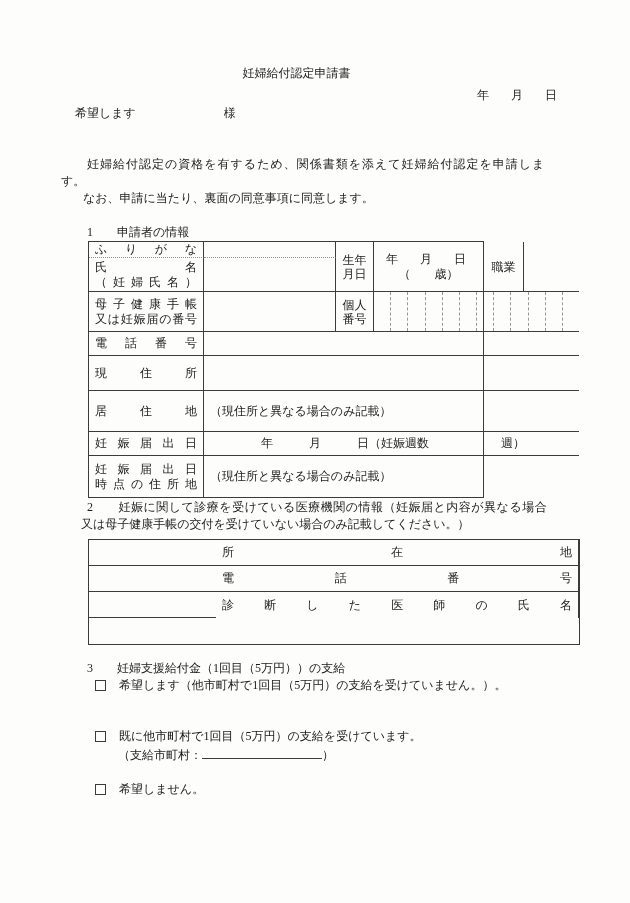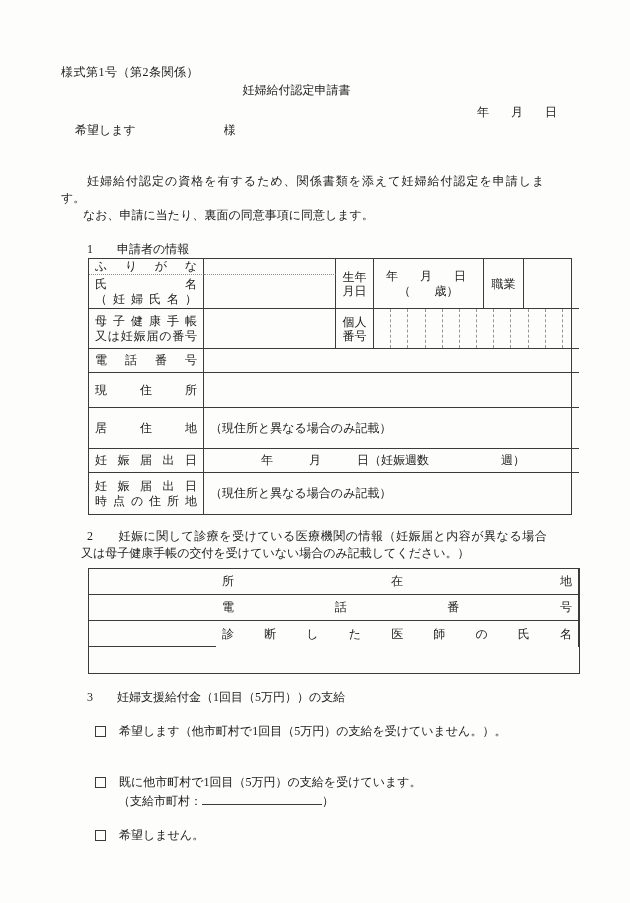--- a/index.html
+++ b/index.html
@@ -17,31 +17,31 @@
   .form-number{letter-spacing:.5px;}
   .doc-title{text-align:center;padding-right:46px;margin-top:1px;}
   .date-line{text-align:right;padding-right:16px;letter-spacing:5px;margin-top:5px;}
   .addr-line{margin-top:1px;margin-left:14px;}
   .honorific{margin-left:85px;}
   .intro{margin-top:34px;}
   .intro-l1{margin-left:26px;letter-spacing:1px;white-space:nowrap;}
   .intro-l3{margin-left:22px;}
   .sec-heading{margin-left:26px;}
   .s1-heading{margin-top:17px;}
-  .s2-l1{margin-top:13px;letter-spacing:.5px;white-space:nowrap;}
+  .s2-l1{margin-top:1px;letter-spacing:.5px;white-space:nowrap;}
   .s2-l2{margin-left:20px;}
   .s3-heading{margin-top:15px;}
 
   
   .t1{
     display:grid;
     grid-template-columns:115px 132px 38px 110px 40px 55px;
     grid-template-rows:16px 34px 40px 24px 35px 41px 24px 41px;
     border:1px solid #3b3b3b;
-    width:484px;box-sizing:border-box;
+    width:396px;box-sizing:border-box;
     margin-left:27px;margin-top:0;
   }
   .t2{
     display:grid;
     grid-template-columns:127px 363px;
     grid-template-rows:repeat(4,26px);
     border:1px solid #3b3b3b;
     width:492px;box-sizing:border-box;
     margin-left:27px;margin-top:6px;
   }
@@ -63,34 +63,33 @@
   .birthline2{width:100%;text-align:center;line-height:15px;}
   .bv{flex-direction:column;justify-content:center;}
   .digits{display:flex;width:100%;height:100%;}
   .digits i{flex:1;border-left:1px dashed #979797;}
   .digits i:first-child{border-left:none;}
   .note{padding:2px 6px;line-height:15px;}
   .rdv{padding-left:57px;text-align:center;}
 
   
   .opt{display:flex;margin-left:34px;}
-  .opt1{margin-top:17px;}
+  .opt1{}
   .opt2{margin-top:34px;}
   .opt3{margin-top:17px;}
   .cb{width:9px;height:9px;border:1px solid #3b3b3b;margin-top:3px;flex:none;background:#fdfdfc;}
   .opt-text{margin-left:13px;white-space:nowrap;}
   .opt2-sub{margin-left:57px;}
   .blank{display:inline-block;width:120px;height:13px;border-bottom:1px solid #3b3b3b;}
 </style>
 </head>
 <body>
 
 <div class="page">
 
-  <div class="form-number">様式第1号（第2条関係）</div>
   <div class="doc-title">妊婦給付認定申請書</div>
   <div class="date-line">年　月　日</div>
   <div class="addr-line">
     <span>希望します</span>
     <span class="honorific">様</span>
   </div>
 
   <div class="intro">
     <div class="intro-l1">妊婦給付認定の資格を有するため、関係書類を添えて妊婦給付認定を申請しま</div>
     <div class="intro-l2">す。</div>

